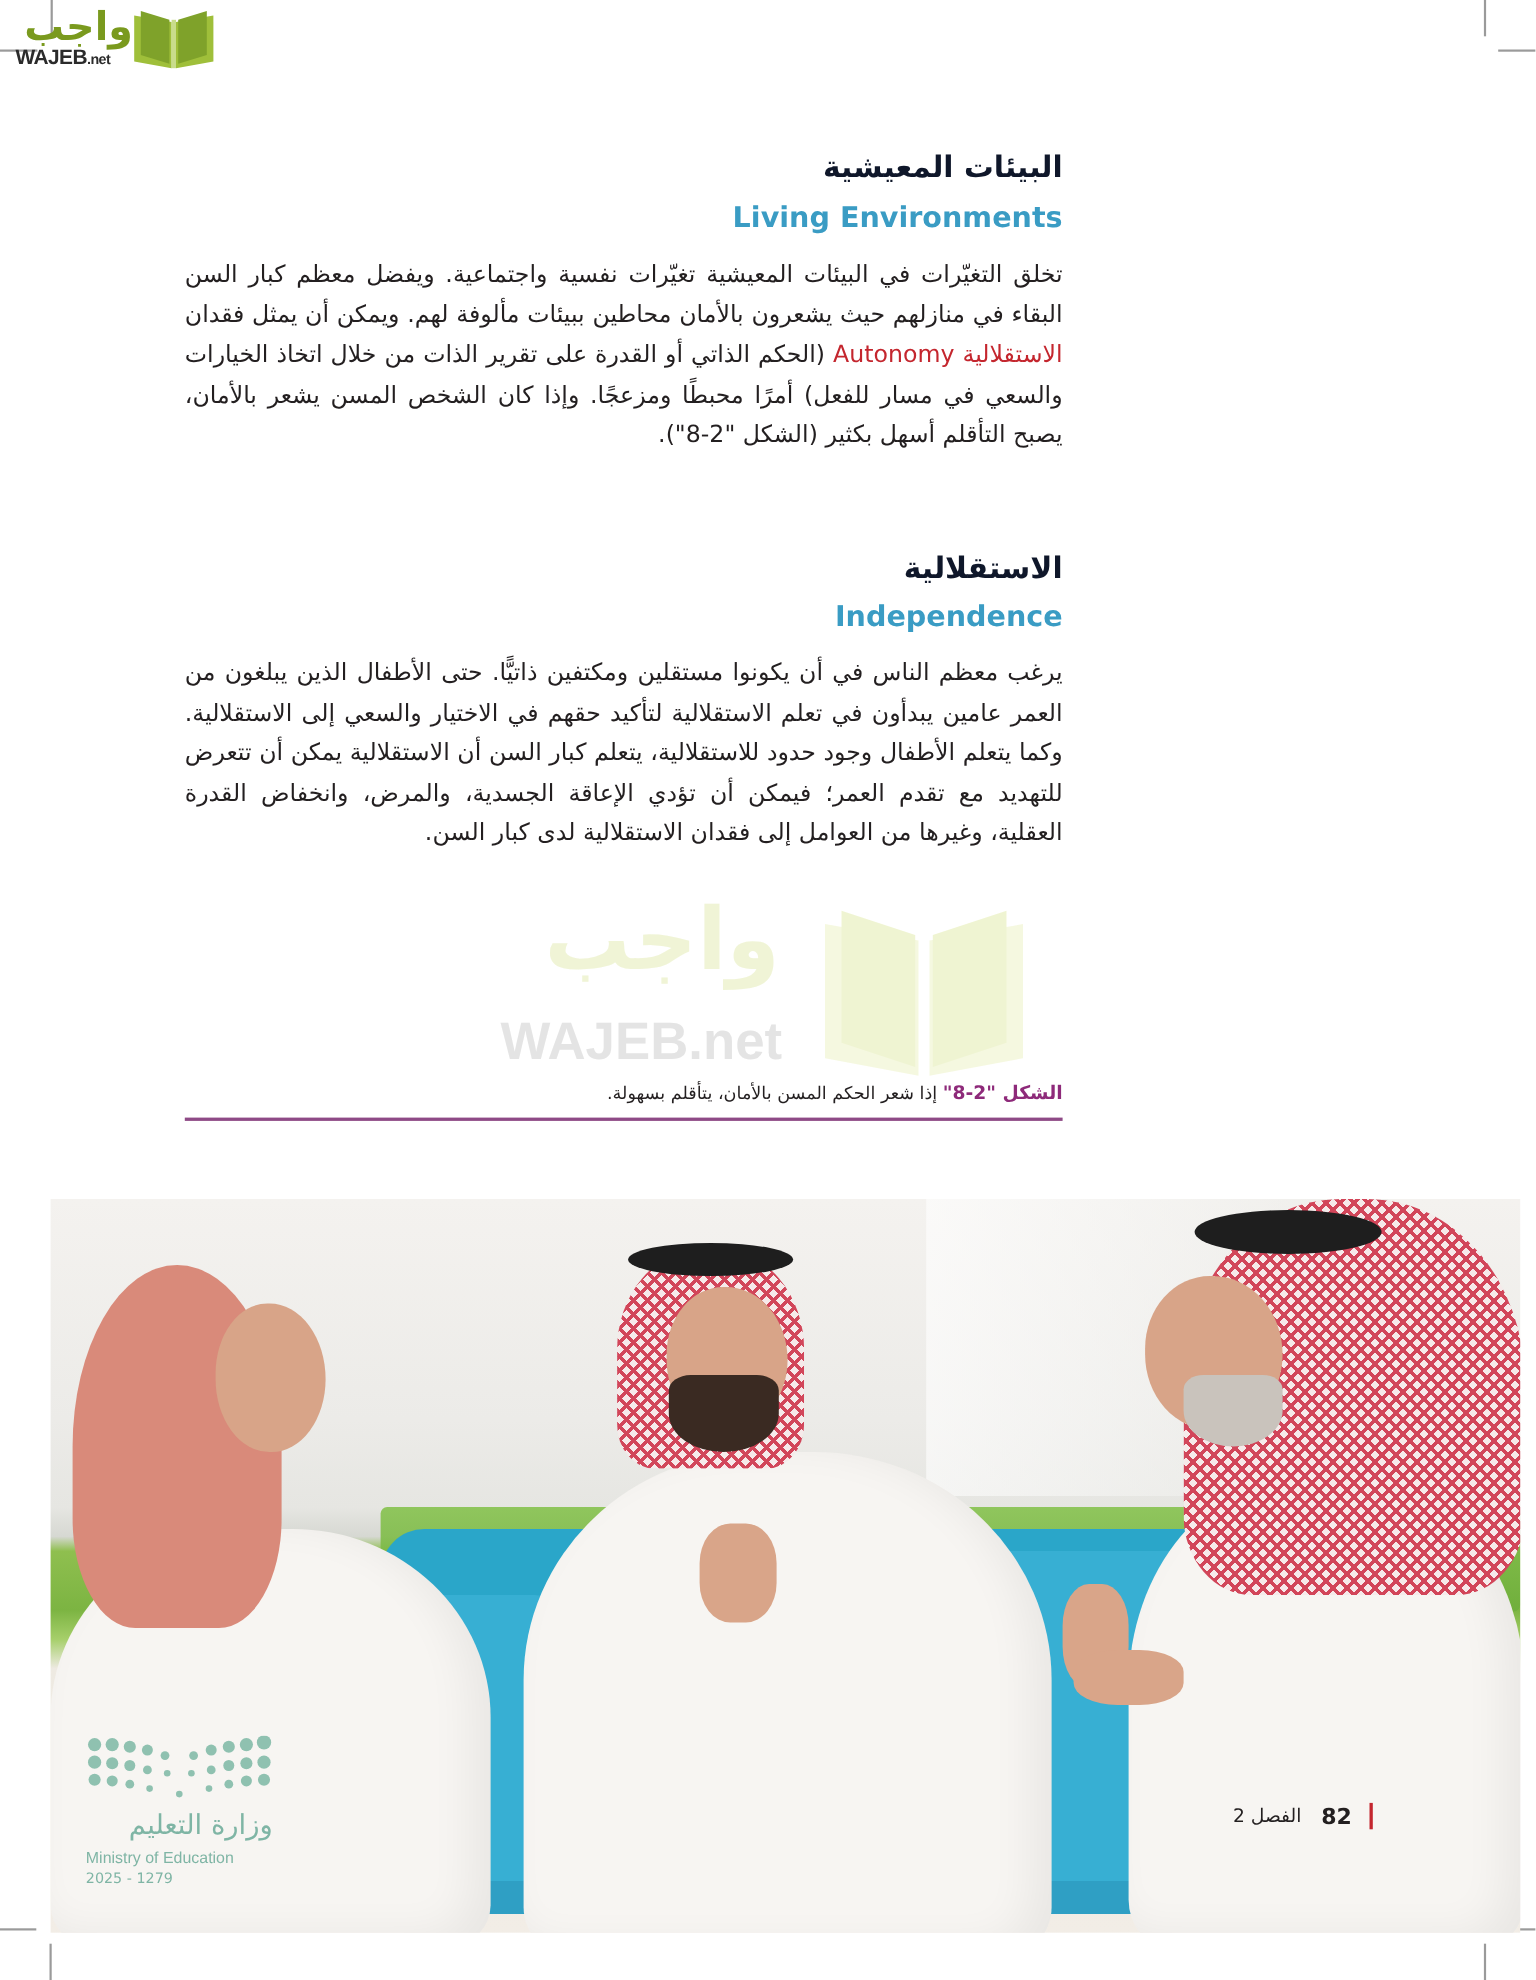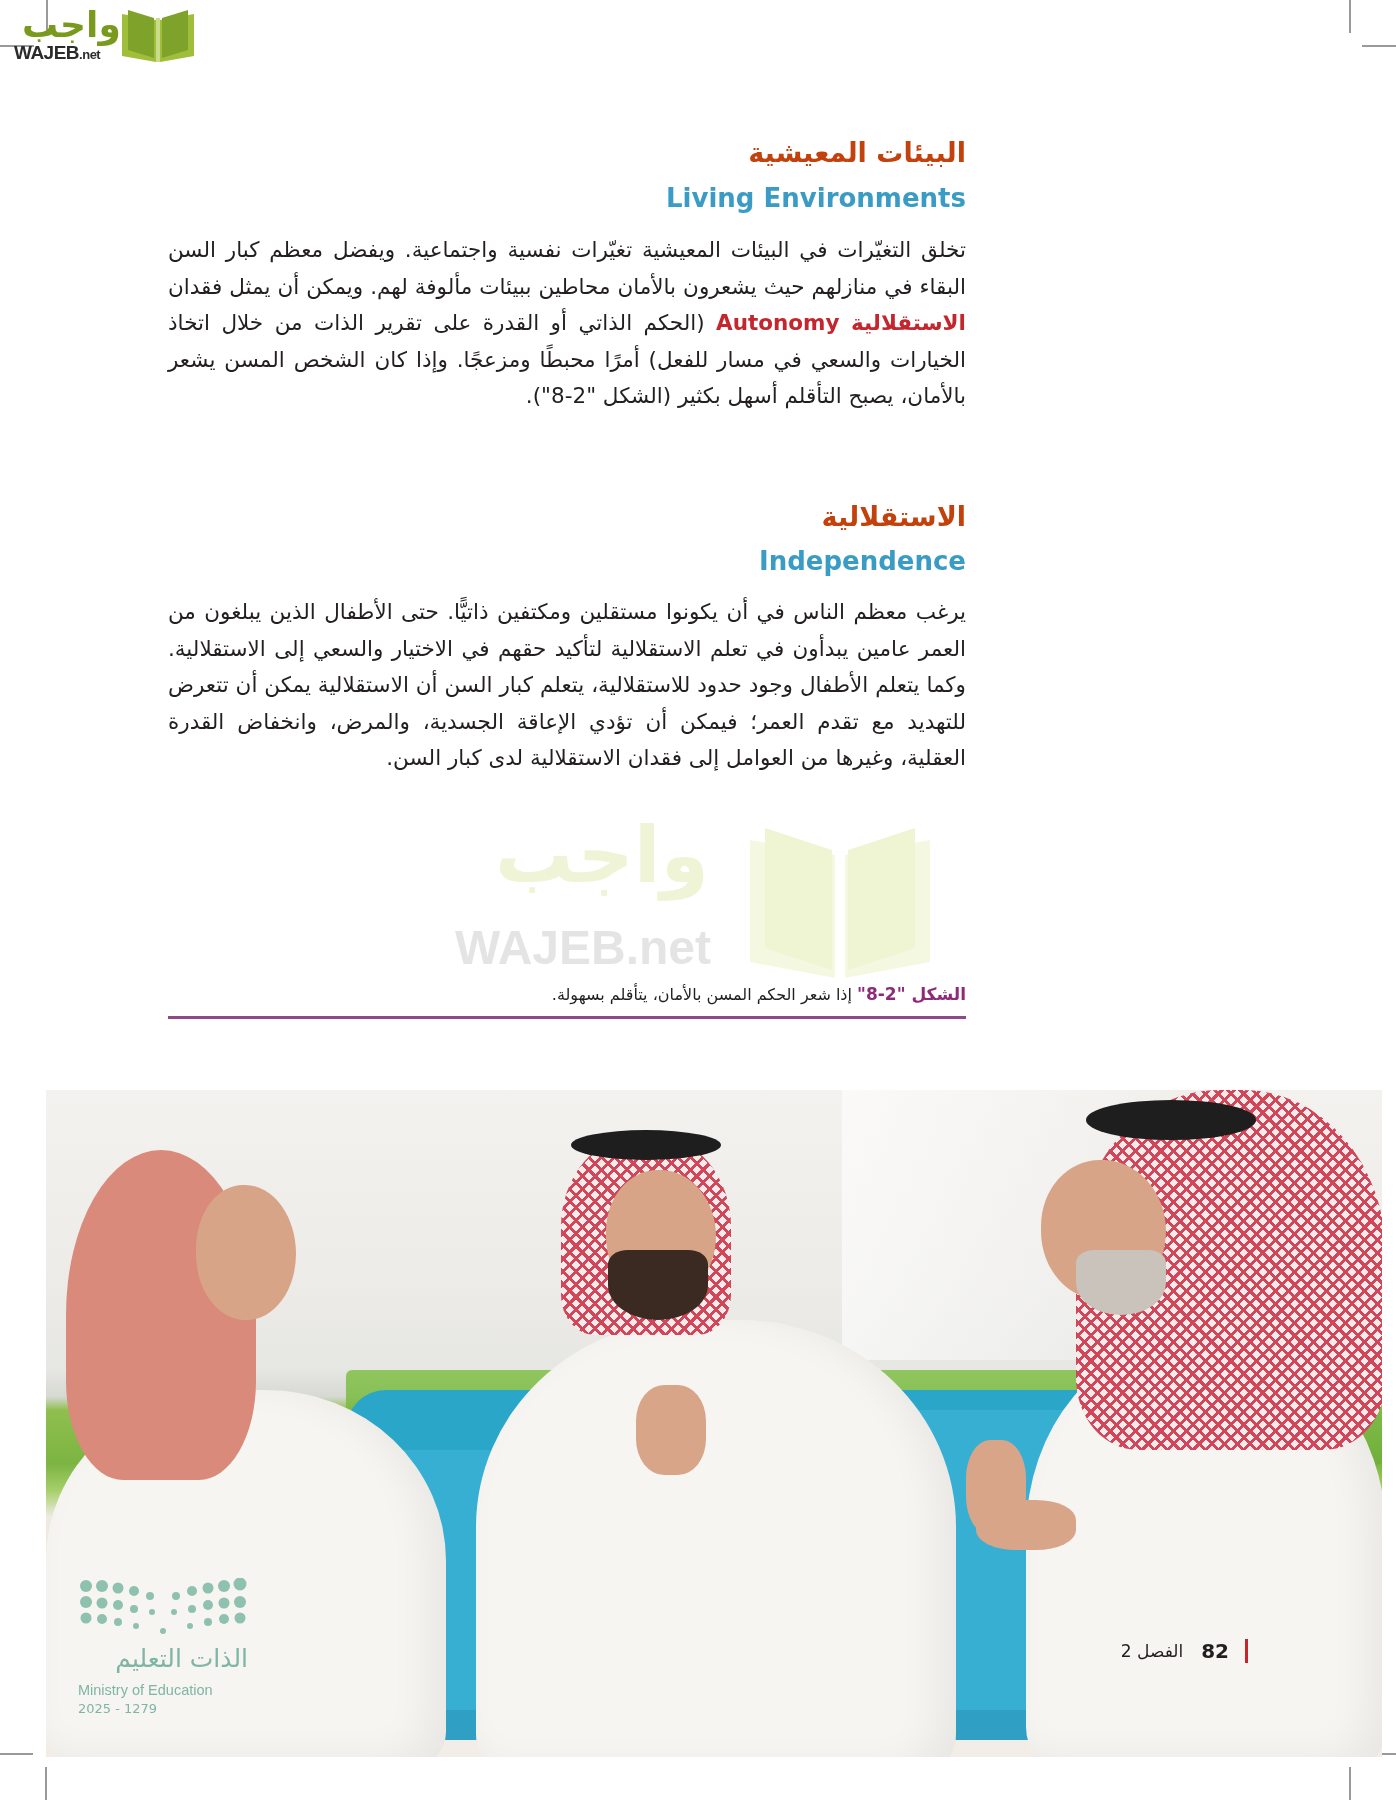--- a/index.html
+++ b/index.html
@@ -13,25 +13,25 @@
 
     
     .wajeb-logo { position: absolute; left: 10px; top: 4px; width: 180px; height: 62px; }
     .wajeb-logo .ar { position: absolute; left: 12px; top: 0; font-family: "DejaVu Sans", sans-serif; font-weight: bold; font-size: 36px; color: #7a9a1e; direction: rtl; line-height: 42px; }
     .wajeb-logo .en { position: absolute; left: 4px; top: 38px; font-family: "Liberation Sans", sans-serif; font-weight: bold; font-size: 19px; color: #2b2b2b; letter-spacing: -0.5px; }
     .wajeb-logo .en small { font-size: 13px; }
     .wajeb-logo .book { position: absolute; left: 108px; top: 4px; width: 80px; height: 56px; }
 
     
     .column { position: absolute; left: 168px; width: 798px; direction: rtl; text-align: justify; }
-    .sec-title-ar { position: absolute; right: 430px; font-family: "DejaVu Sans", sans-serif; font-weight: bold; font-size: 27px; color: #c2410c; direction: rtl; text-align: right; line-height: 34px; }
+    .sec-title-ar { position: absolute; right: 430px; font-family: "DejaVu Sans", sans-serif; font-weight: bold; font-size: 27px; color: #0f172a; direction: rtl; text-align: right; line-height: 34px; }
     .sec-title-en { position: absolute; right: 430px; font-family: "DejaVu Sans", sans-serif; font-weight: bold; font-size: 26px; color: #3a9cc4; line-height: 32px; }
 
     .para { font-family: "DejaVu Sans", sans-serif; font-size: 21.5px; line-height: 36.5px; color: #231f20; text-align: justify; text-align-last: right; }
-    .para .term-ar, .para .term-en { color: #c4262e; font-weight: bold; }
+    .para .term-ar, .para .term-en { color: #c4262e; font-weight: normal; }
     .indent { text-indent: 26px; }
 
     
     .caption { position: absolute; left: 168px; width: 798px; top: 982px; direction: rtl; text-align: right; font-size: 16px; line-height: 24px; }
     .caption .fig-label { color: #8e2a7a; font-weight: bold; font-size: 17px; }
     .caption-rule { position: absolute; left: 168px; width: 798px; top: 1016px; height: 3px; background: #8e4a86; }
 
     
     .watermark { position: absolute; left: 455px; top: 820px; width: 500px; height: 170px; pointer-events: none; opacity: 0.55; }
     .watermark .wm-book { position: absolute; left: 285px; top: 0; width: 200px; height: 160px; }
@@ -184,21 +184,21 @@
         <circle cx="24" cy="41" r="5"></circle>
         <circle cx="40" cy="44" r="4"></circle>
         <circle cx="58" cy="48" r="3"></circle>
         <circle cx="85" cy="53" r="3"></circle>
       <circle cx="112" cy="48" r="3"></circle>
         <circle cx="130" cy="44" r="4"></circle>
         <circle cx="146" cy="41" r="5"></circle>
         <circle cx="162" cy="40" r="5.5"></circle>
     </g>
   </svg>
-  <div class="moe-ar">الذات التعليم</div>
+  <div class="moe-ar">وزارة التعليم</div>
   <div class="moe-en">Ministry of Education</div>
   <div class="moe-year">2025 - 1279</div>
 </div>
 
 <div class="footer">
   <span class="bar"></span>
   <span class="page-num">82</span>
   <span class="chapter">الفصل 2</span>
 </div>
 

